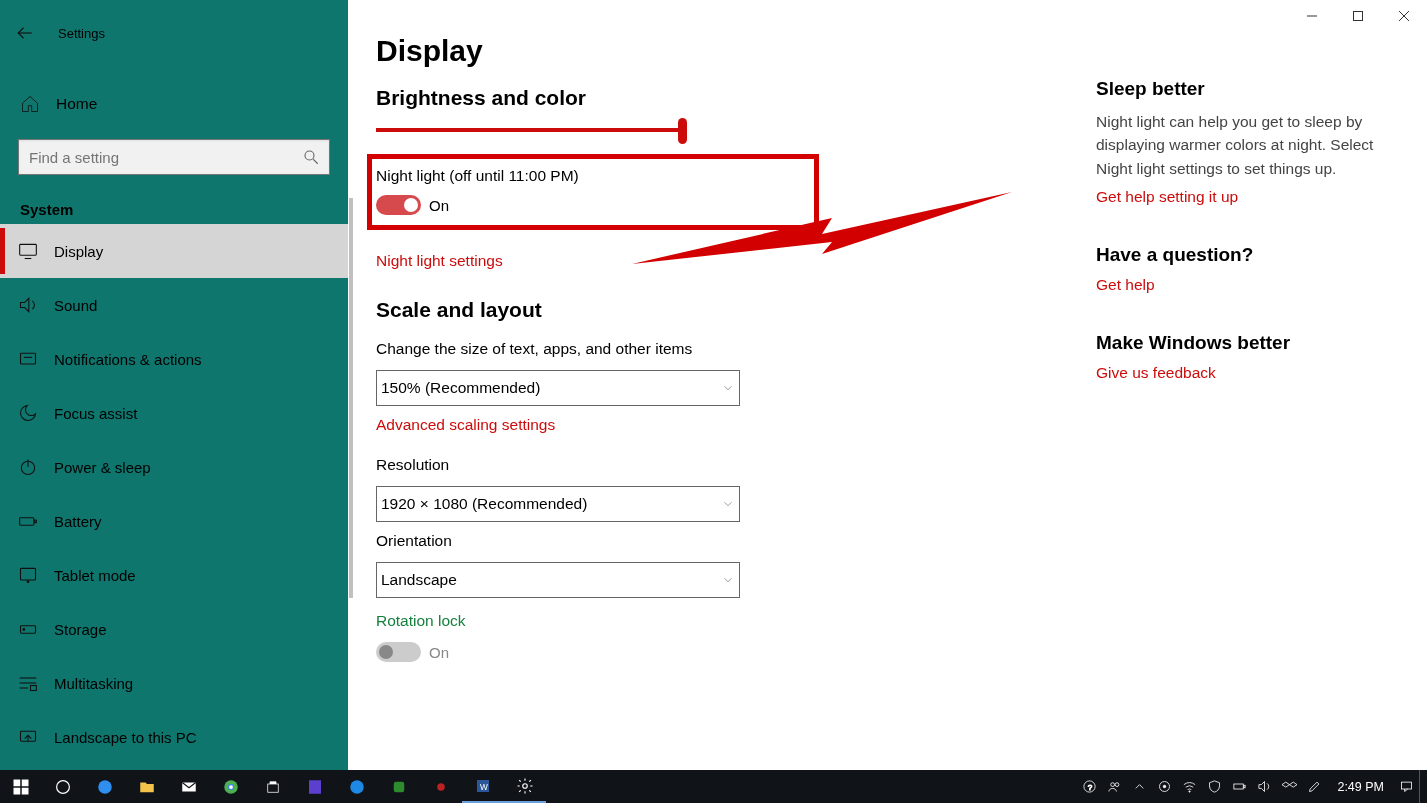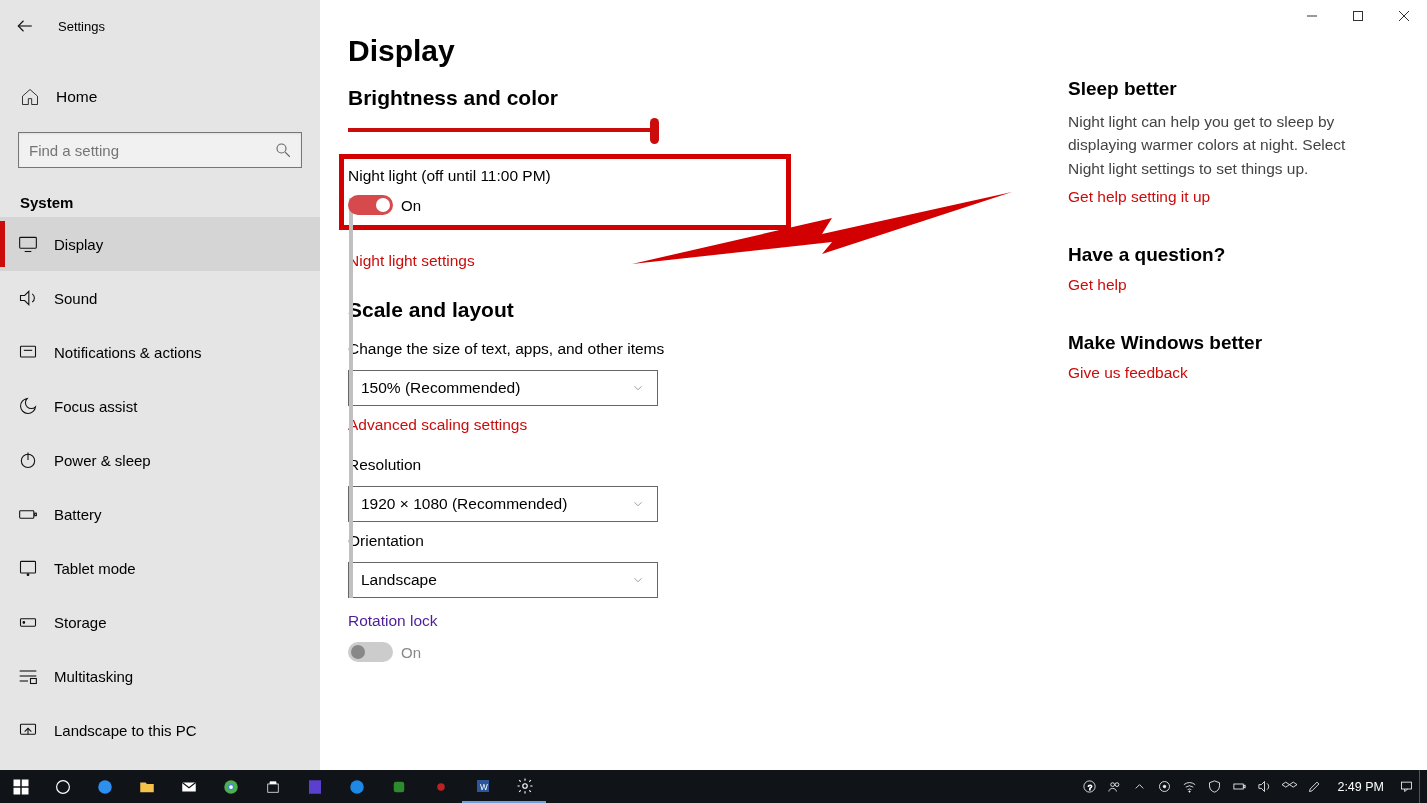--- a/index.html
+++ b/index.html
@@ -2,21 +2,21 @@
 <html><head>
 <meta charset="utf-8">
 <style>
   * { box-sizing: border-box; margin: 0; padding: 0; font-family: "Segoe UI", Arial, sans-serif; }
   html, body { width: 1427px; height: 803px; overflow: hidden; background: #fff; color: #000; }
   .window { position: relative; width: 1427px; height: 770px; display: flex; }
   .titlebar-icons { position: absolute; top: 0; right: 0; display: flex; z-index: 50; }
   .tb-btn { width: 46px; height: 32px; display:flex; align-items:center; justify-content:center; color:#333; }
   .tb-btn svg { width:12px; height:12px; stroke:#333; fill:none; stroke-width:1; }
 
-  .sidebar { width: 320px; height: 100%; background: #e5e5e5; padding-top: 6px; position:relative; }
+  .sidebar { width: 348px; height: 100%; background: #0f766e; padding-top: 13px; position:relative; }
   .sb-header { display:flex; align-items:center; height:40px; padding-left:16px; font-size:13px; }
   .sb-header svg { width:18px; height:18px; margin-right:24px; }
 
   .home-row { display:flex; align-items:center; height:54px; padding-left:20px; font-size:15.5px; margin-top:24px; }
   .home-row svg { width:20px; height:20px; margin-right:16px; stroke:#111; fill:none; }
 
   .search-wrap { margin: 8px 18px 4px 18px; position:relative; }
   .search-input { width:100%; height:36px; border:1px solid #777; background:#f1f1f1; font-size:15px; padding:0 36px 0 10px; color:#555; box-shadow: inset 0 1px 2px rgba(0,0,0,0.08); }
   .search-icon { position:absolute; right:10px; top:9px; width:18px; height:18px; }
 
@@ -31,36 +31,36 @@
   .scroll-track { position:absolute; left:349px; top:198px; width:4px; height:400px; background:#c0c0c0; }
 
   .main { flex:1; padding: 34px 0 0 28px; display:flex; }
   .content { width: 720px; }
   .aside { padding-right: 28px; padding-top: 44px; width: 310px; }
 
   h1.page-title { font-size:30px; font-weight:600; margin-bottom:18px; }
   h2.section { font-size:21px; font-weight:600; margin-top:12px; margin-bottom:18px; }
 
   .setting-label { font-size:15.5px; margin-bottom:12px; }
-  .setting-label.disabled { color:#4c1d95; }
+  .setting-label.disabled { color:#15803d; }
 
   .slider-bar { position:relative; width:307px; height:4px; background:#cc0b0b; margin-bottom:22px; }
   .slider-thumb { position:absolute; right:-4px; top:-10px; width:9px; height:26px; border-radius:5px; background:#cc0b0b; }
 
   .night-box { border:5px solid #d20000; padding: 8px 170px 10px 4px; margin-left:-9px; width:268px; box-sizing:content-box; }
   .toggle-row { display:flex; align-items:center; gap:8px; }
   .toggle { width:45px; height:20px; border-radius:10px; background:#d6494c; position:relative; }
   .toggle .knob { position:absolute; right:3px; top:3px; width:14px; height:14px; border-radius:50%; background:#fff; }
   .toggle.off { background:#ccc; }
   .toggle.off .knob { left:3px; right:auto; background:#888; }
   .toggle-label { font-size:15px; }
 
   .link { color:#cc0b0b; font-size:15.5px; margin-top:10px; }
 
-  .dropdown { width:310px; height:36px; border:1px solid #666; display:flex; align-items:center; justify-content:space-between; padding:0 12px; font-size:15.5px; margin-top:8px; margin-bottom:10px; }
+  .dropdown { width:364px; height:36px; border:1px solid #666; display:flex; align-items:center; justify-content:space-between; padding:0 4px; font-size:15.5px; margin-top:8px; margin-bottom:10px; }
   .dropdown svg { width:14px; height:14px; stroke:#555; fill:none; }
 
   h3.aside-title { font-size:19px; font-weight:600; margin-bottom:10px; }
   .aside-text { font-size:15.5px; color:#444; line-height:1.5; margin-bottom:8px; }
   .aside-link { color:#cc0b0b; font-size:15.5px; margin-bottom:38px; display:block; }
 
   
   .anno-arrow { position:absolute; left:632px; top:188px; width:380px; height:86px; pointer-events:none; z-index:40; }
   .anno-arrow svg polygon { fill:#d20000; }
 

